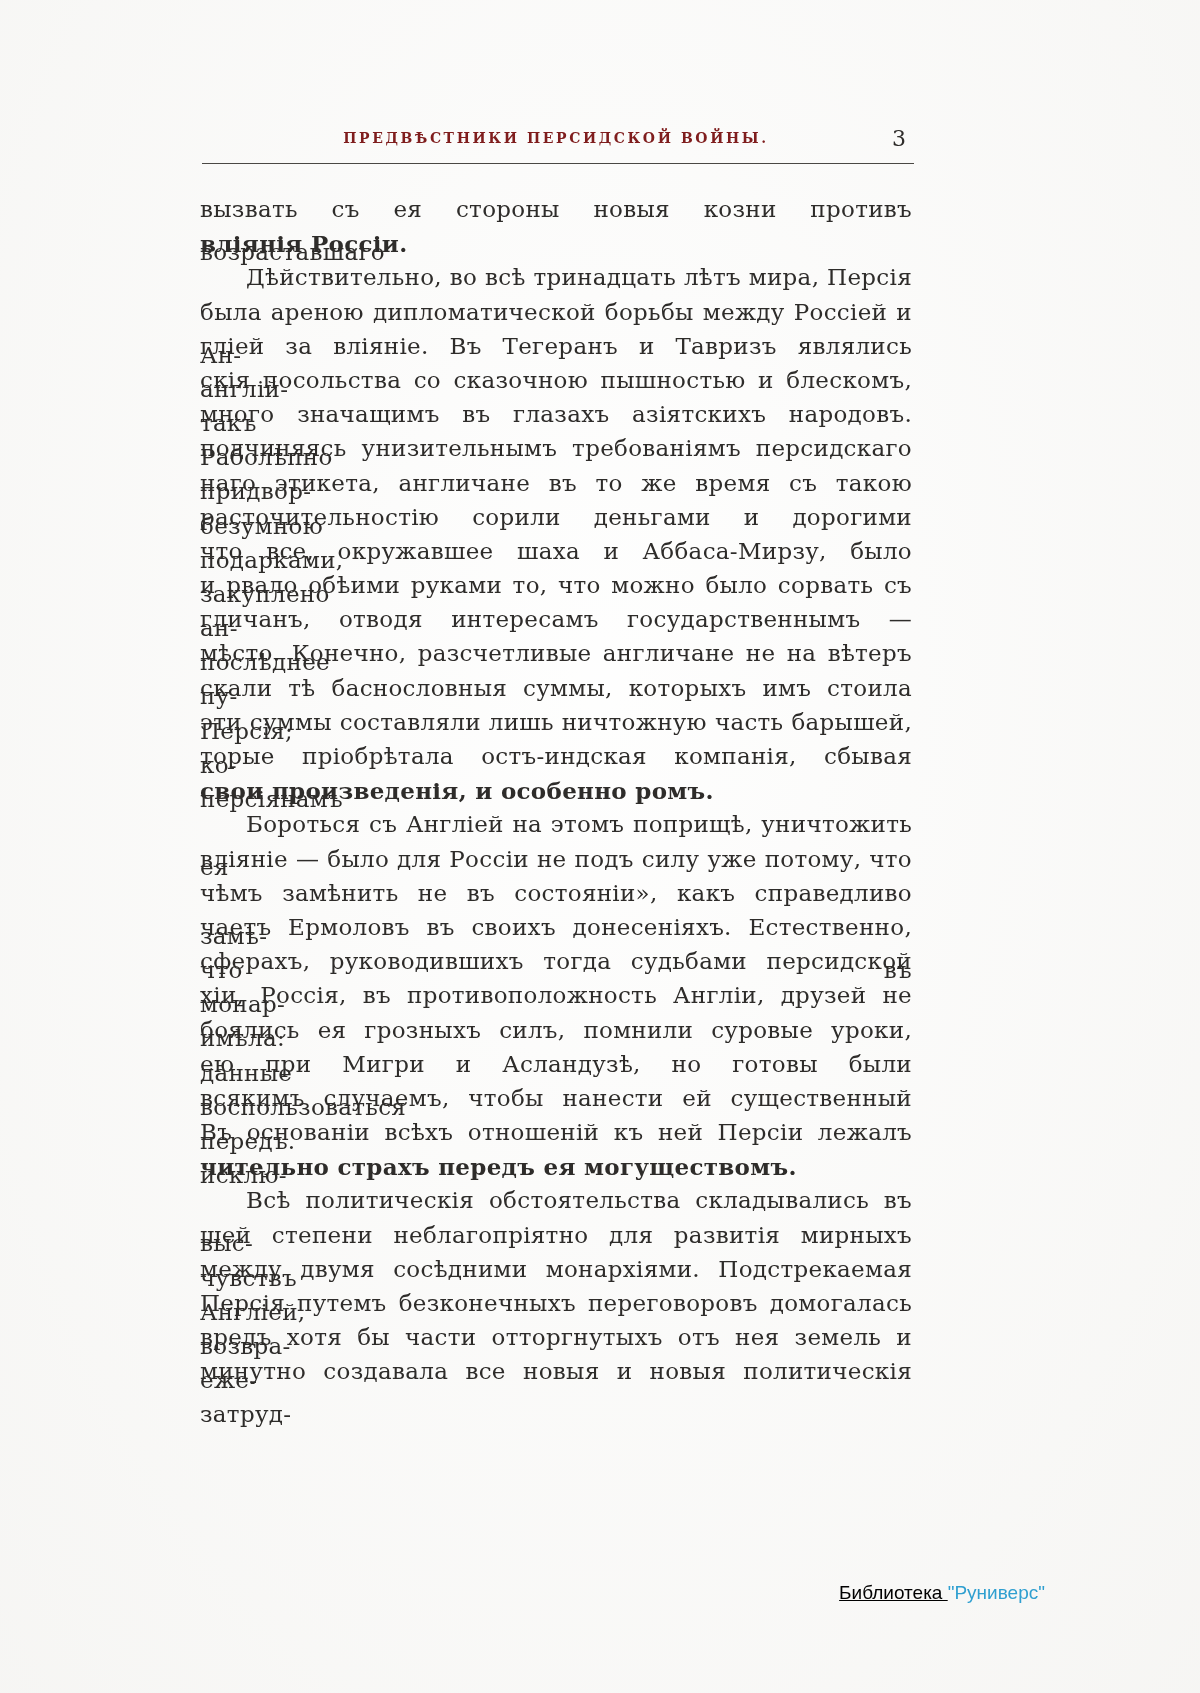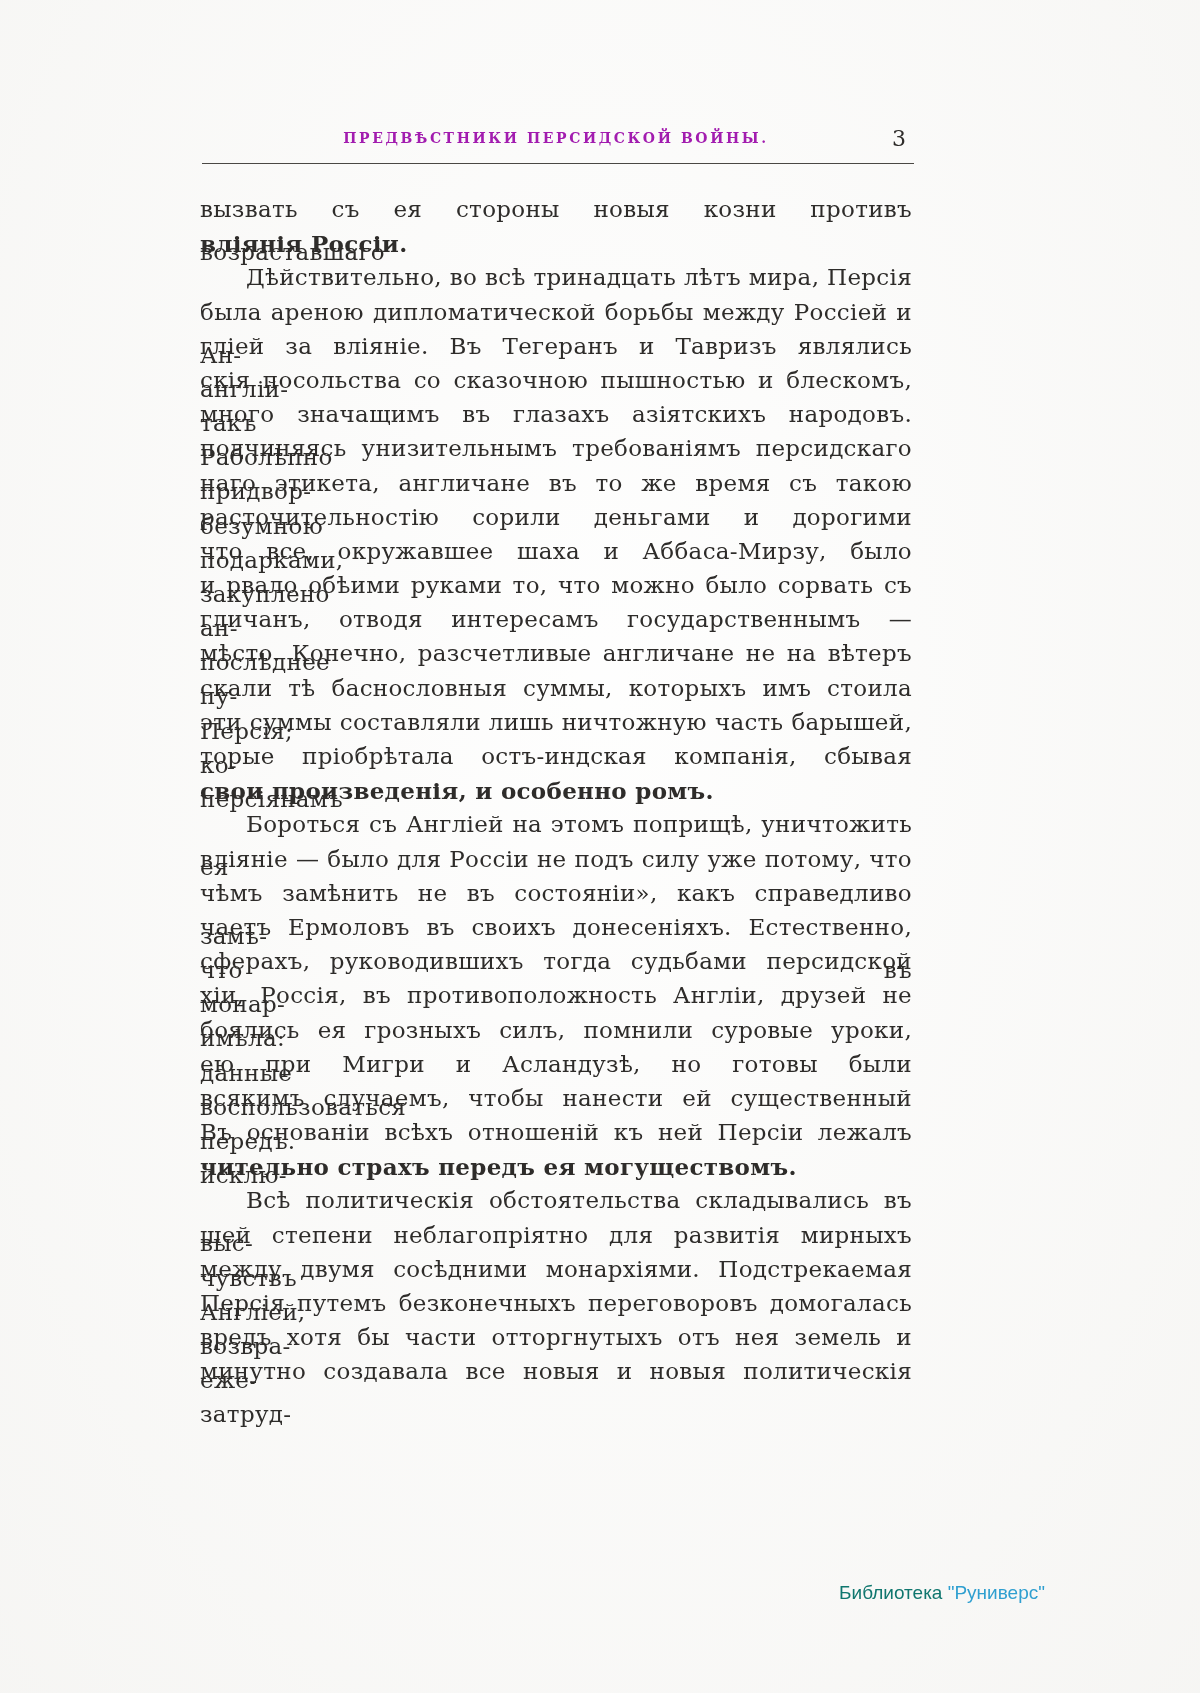--- a/index.html
+++ b/index.html
@@ -31,21 +31,21 @@
     top: 130px;
     width: 712px;
     height: 28px;
   }
   .running-title {
     display: block;
     text-align: center;
     font-size: 14px;
     letter-spacing: 2.6px;
     font-weight: bold;
-    color: #a21caf;
+    color: #7f1d1d;
   }
   .page-number {
     position: absolute;
     right: 6px;
     top: -4px;
     font-size: 22px;
     color: #2e2c2a;
   }
   .rule {
     position: absolute;
@@ -78,21 +78,21 @@
     text-align-last: left;
     font-weight: bold;
   }
   .watermark {
     position: absolute;
     top: 1582px;
     right: 155px;
     font-family: "Liberation Sans", "DejaVu Sans", sans-serif;
     font-size: 19px;
   }
-  .wm-prefix { color: #0f766e; }
+  .wm-prefix { color: #000000; text-decoration: underline; }
   .wm-name { color: #2f9fd0; }
 </style>
 </head>
 <body>
 
 <div class="page">
 
   <div class="header">
     <span class="running-title">ПРЕДВѢСТНИКИ ПЕРСИДСКОЙ ВОЙНЫ.</span>
     <span class="page-number">3</span>

